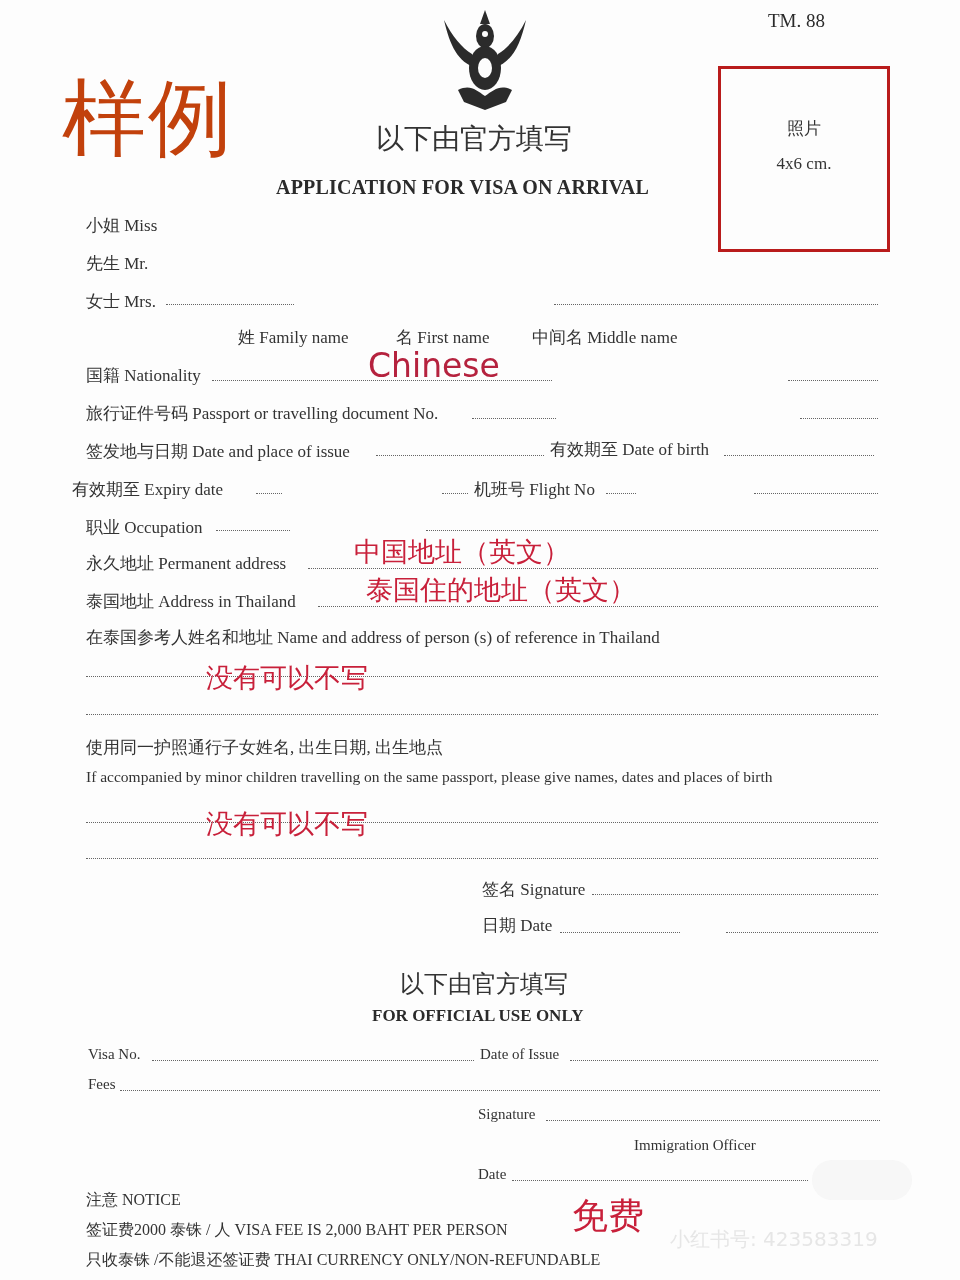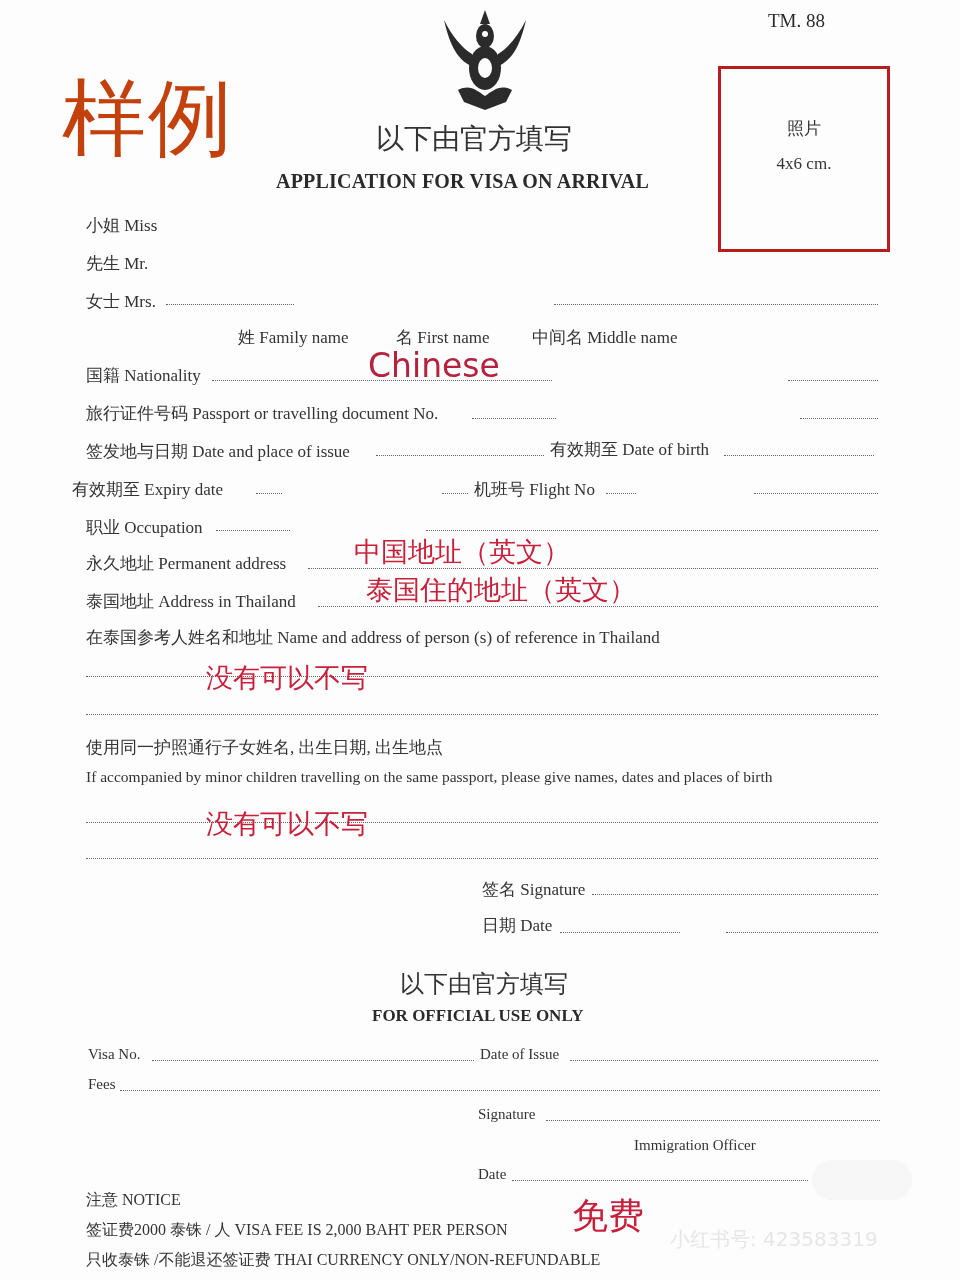--- a/index.html
+++ b/index.html
@@ -31,21 +31,21 @@
   </g>
   <g fill="#fdfdfd">
       <ellipse cx="49" cy="62" rx="7" ry="10"></ellipse>
       <circle cx="49" cy="28" r="3"></circle>
     </g>
 </svg>
 
 <div class="abs" style="left:768px;top:10px;font-size:19px;">TM. 88</div>
 
 <div class="abs" style="left:376px;top:120px;font-size:28px;font-family:'DejaVu Sans',sans-serif;color:#333;">以下由官方填写</div>
-<div class="abs" style="left:276px;top:170px;font-size:20px;font-weight:bold;letter-spacing:0.2px;">APPLICATION FOR VISA ON ARRIVAL</div>
+<div class="abs" style="left:276px;top:176px;font-size:20px;font-weight:bold;letter-spacing:0.2px;">APPLICATION FOR VISA ON ARRIVAL</div>
 
 <div class="photo">
   <div style="margin-top:48px;font-family:'DejaVu Sans',sans-serif;">照片</div>
   <div style="margin-top:14px;">4x6 cm.</div>
 </div>
 
 <div class="abs zh" style="left:86px;top:214px;">小姐 Miss</div>
 <div class="abs zh" style="left:86px;top:252px;">先生 Mr.</div>
 <div class="abs zh" style="left:86px;top:290px;">女士 Mrs.</div>
 <div class="dots" style="left:166px;top:304px;width:128px;"></div>

